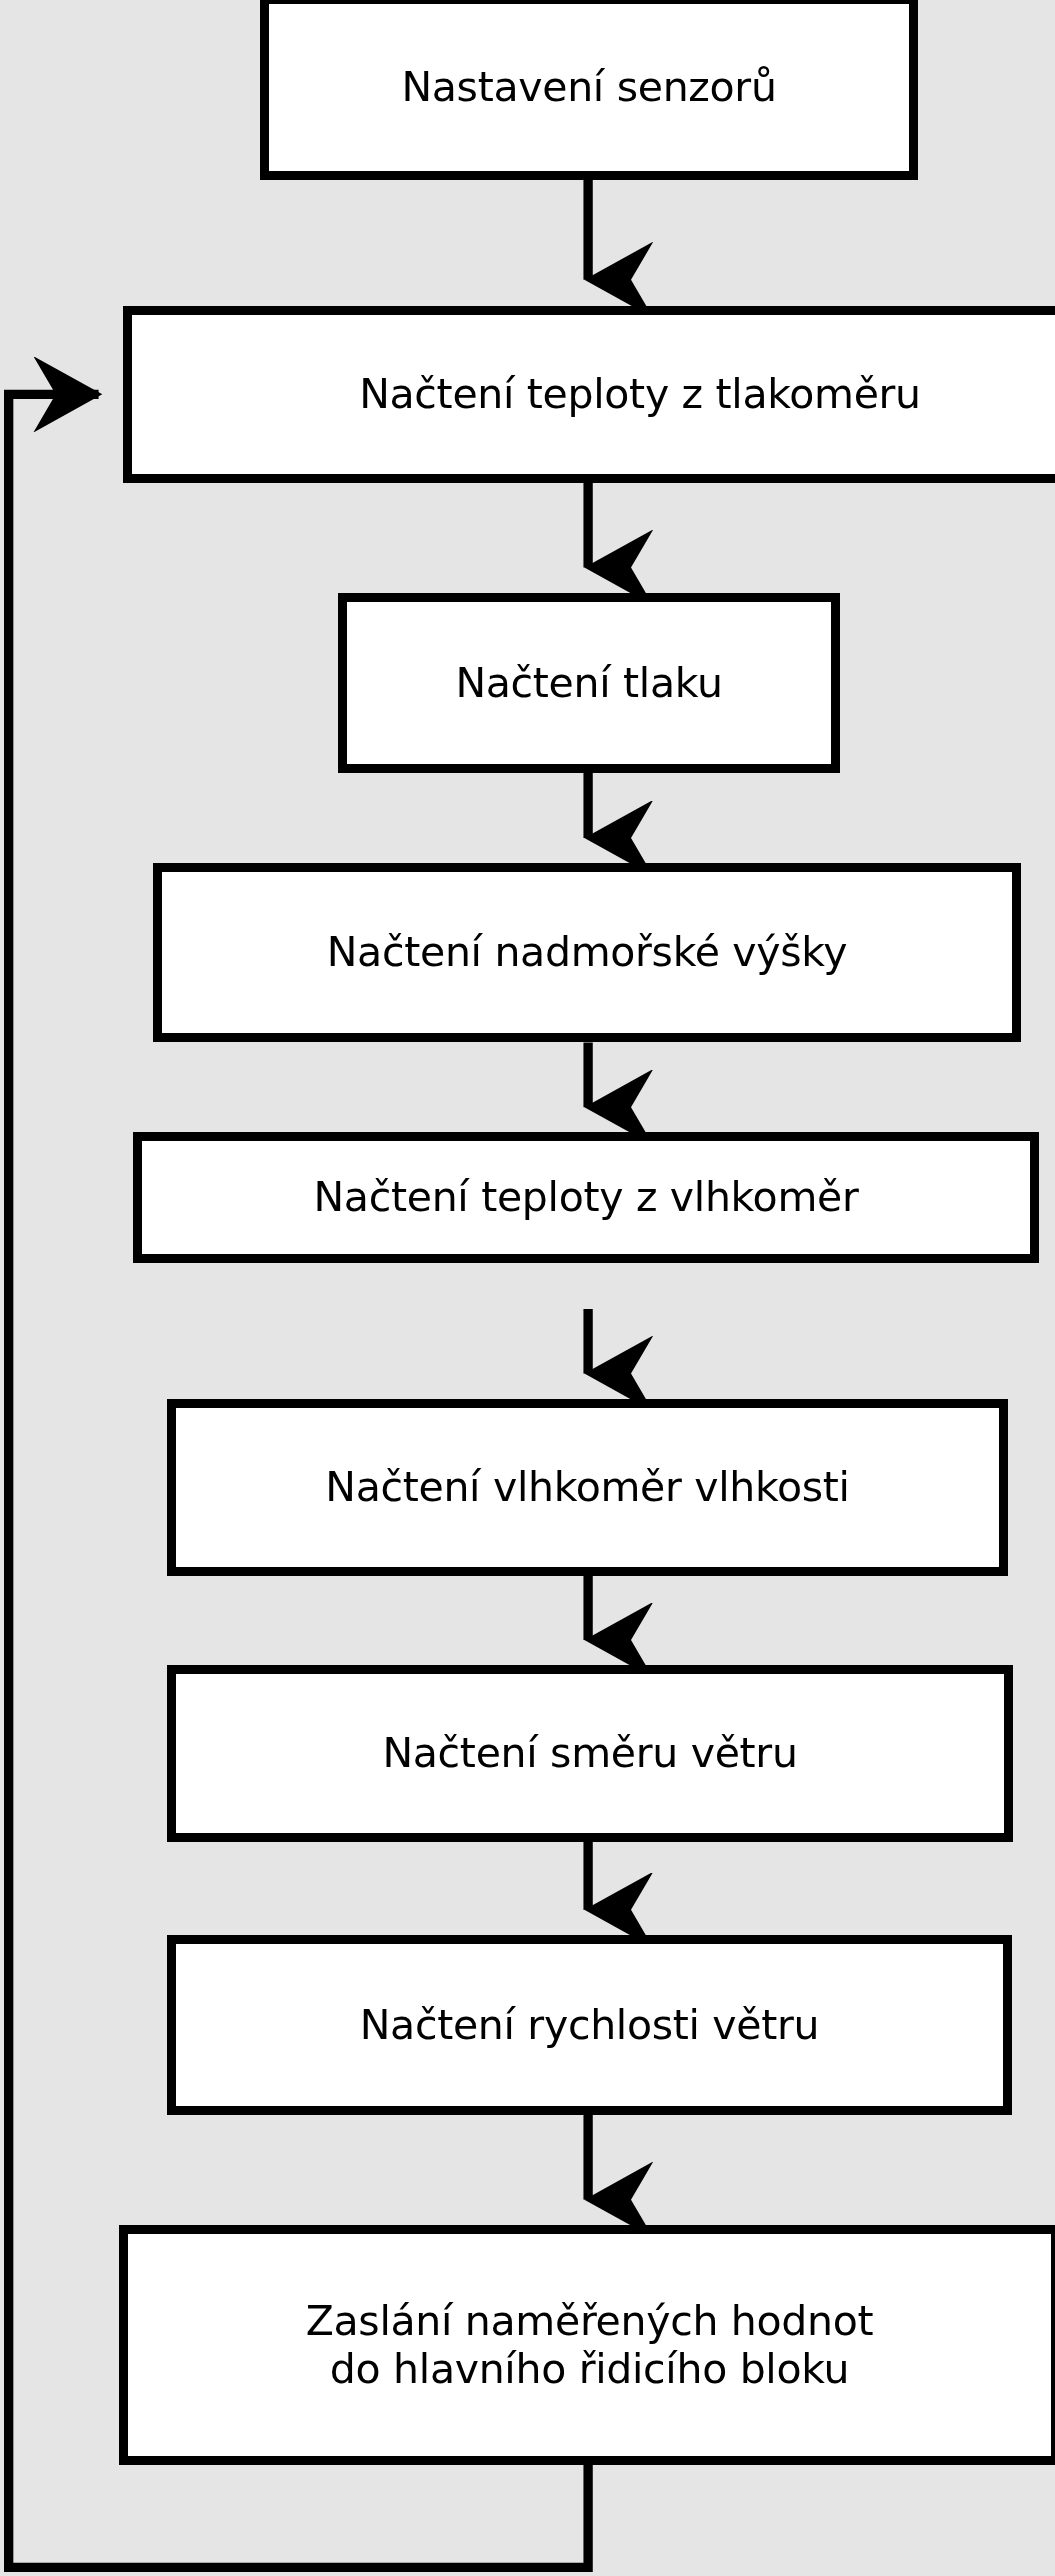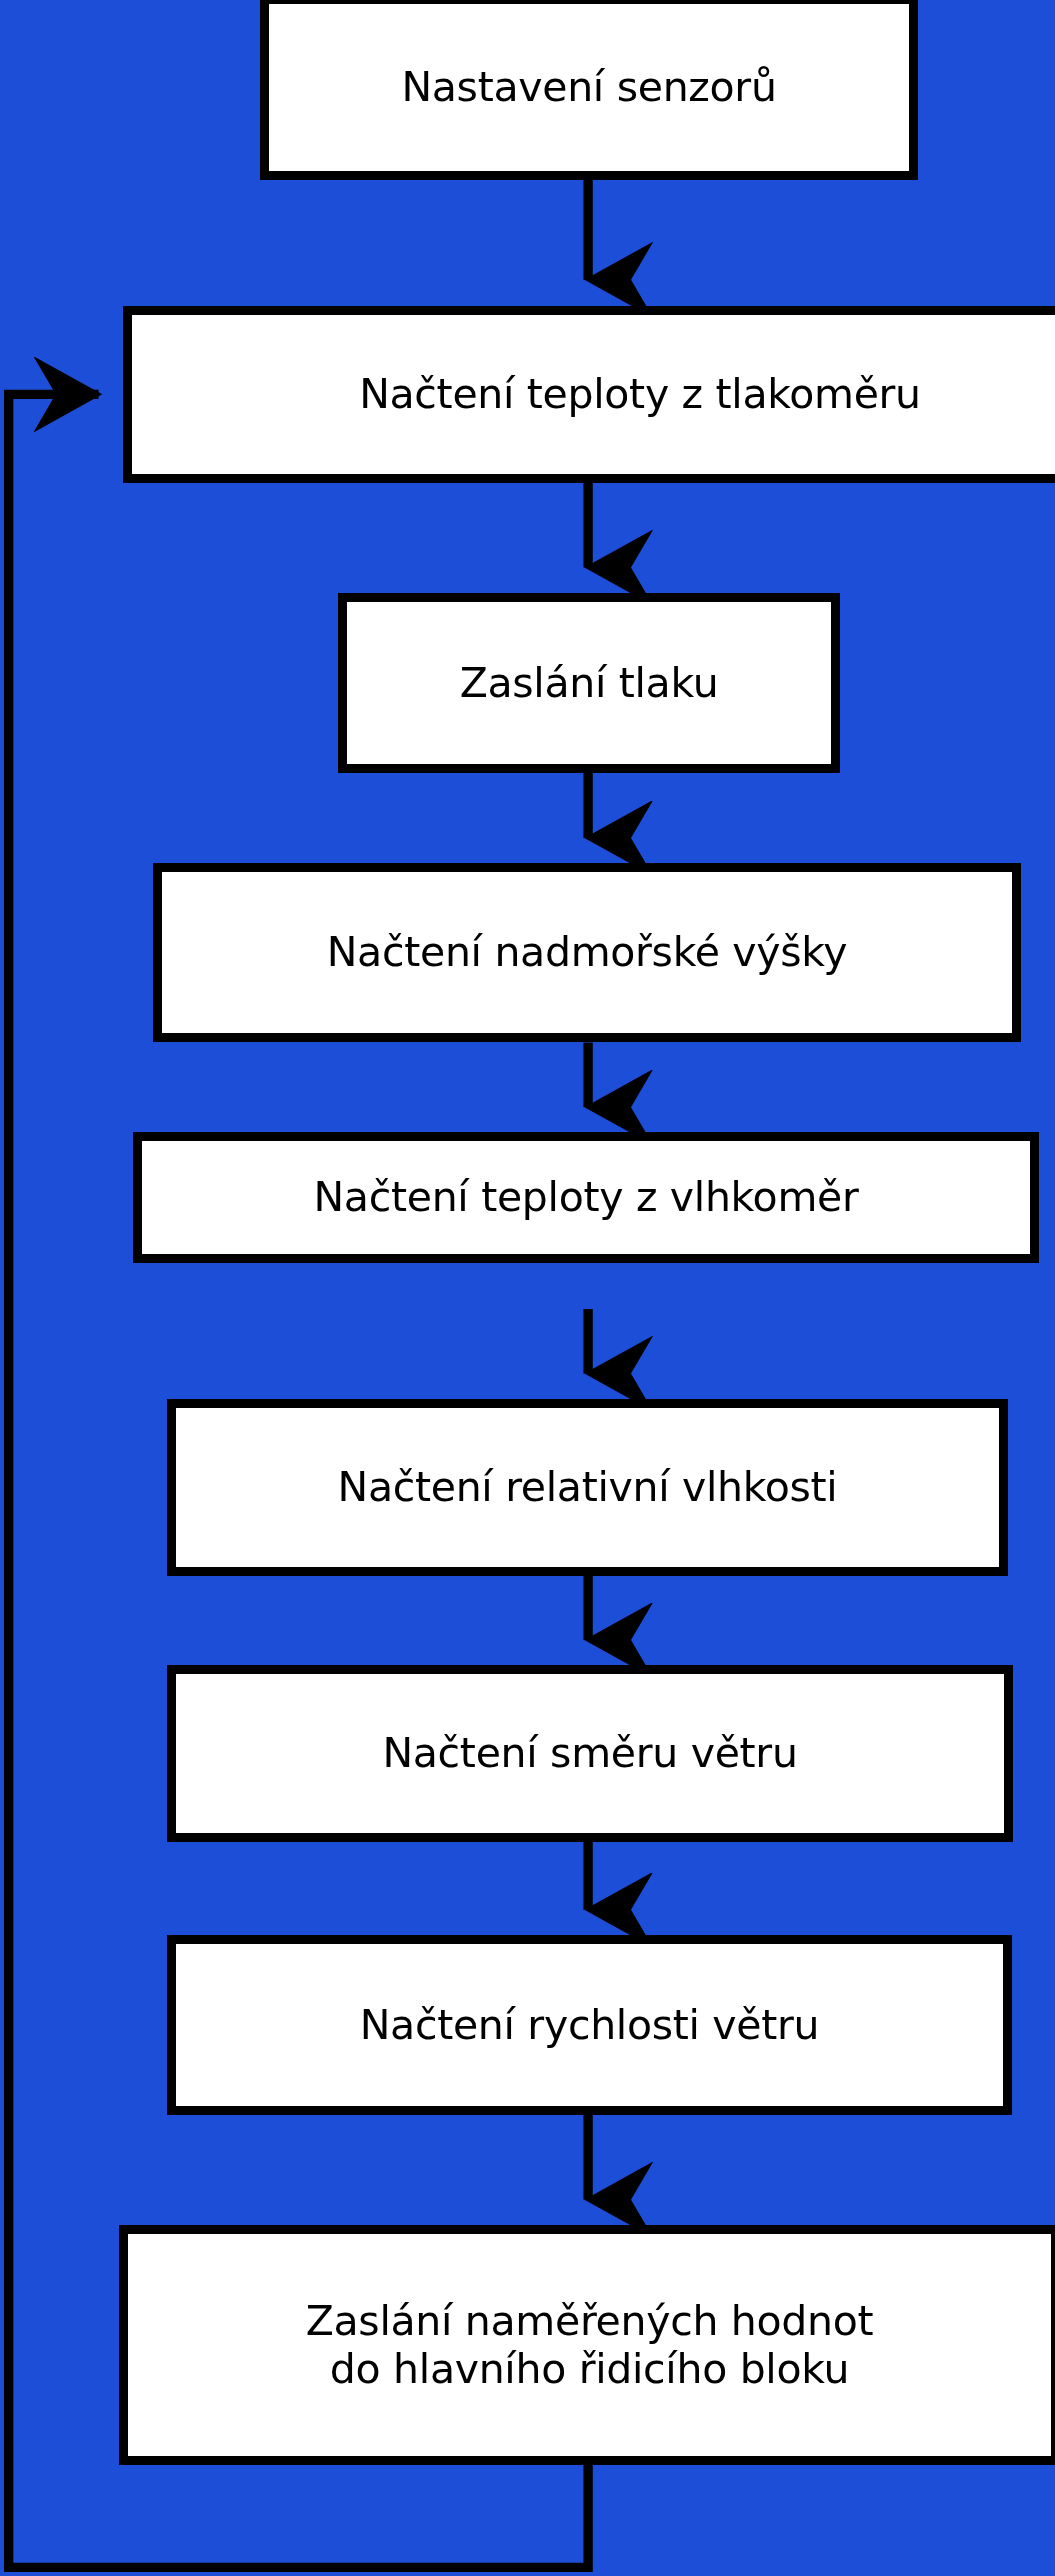--- a/index.html
+++ b/index.html
@@ -4,21 +4,21 @@
 <style>
   html, body {
     margin: 0;
     padding: 0;
     background: #ffffff;
   }
   #stage {
     position: relative;
     width: 1055px;
     height: 2576px;
-    background: #1d4ed8;
+    background: #e5e5e5;
     overflow: hidden;
     font-family: "DejaVu Sans", "Liberation Sans", sans-serif;
   }
   .flow-svg {
     position: absolute;
     left: 0;
     top: 0;
     width: 1055px;
     height: 2576px;
   }
@@ -73,33 +73,33 @@
 
   <div class="node-box" style="left: 260px; top: -5.3px; width: 658px; height: 185px;">
     <span class="node-label">Nastavení senzorů</span>
   </div>
 
   <div class="node-box" style="left: 123px; top: 306px; width: 1034px; height: 177px; text-align: center;">
     <span class="node-label">Načtení teploty z tlakoměru</span>
   </div>
 
   <div class="node-box" style="left: 338px; top: 593px; width: 502px; height: 180px;">
-    <span class="node-label">Zaslání tlaku</span>
+    <span class="node-label">Načtení tlaku</span>
   </div>
 
   <div class="node-box" style="left: 153px; top: 863px; width: 868px; height: 179px; justify-content: center;">
     <span class="node-label">Načtení nadmořské výšky</span>
   </div>
 
   <div class="node-box" style="left: 133px; top: 1132px; width: 906px; height: 131px;">
     <span class="node-label">Načtení teploty z vlhkoměr</span>
   </div>
 
   <div class="node-box" style="left: 167px; top: 1399px; width: 841px; height: 177px;">
-    <span class="node-label">Načtení relativní vlhkosti</span>
+    <span class="node-label">Načtení vlhkoměr vlhkosti</span>
   </div>
 
   <div class="node-box" style="left: 167px; top: 1935px; width: 845px; height: 180px;">
     <span class="node-label">Načtení rychlosti větru</span>
   </div>
 
   <div class="node-box" style="left: 167px; top: 1665px; width: 846px; height: 177px;">
     <span class="node-label">Načtení směru větru</span>
   </div>
 

